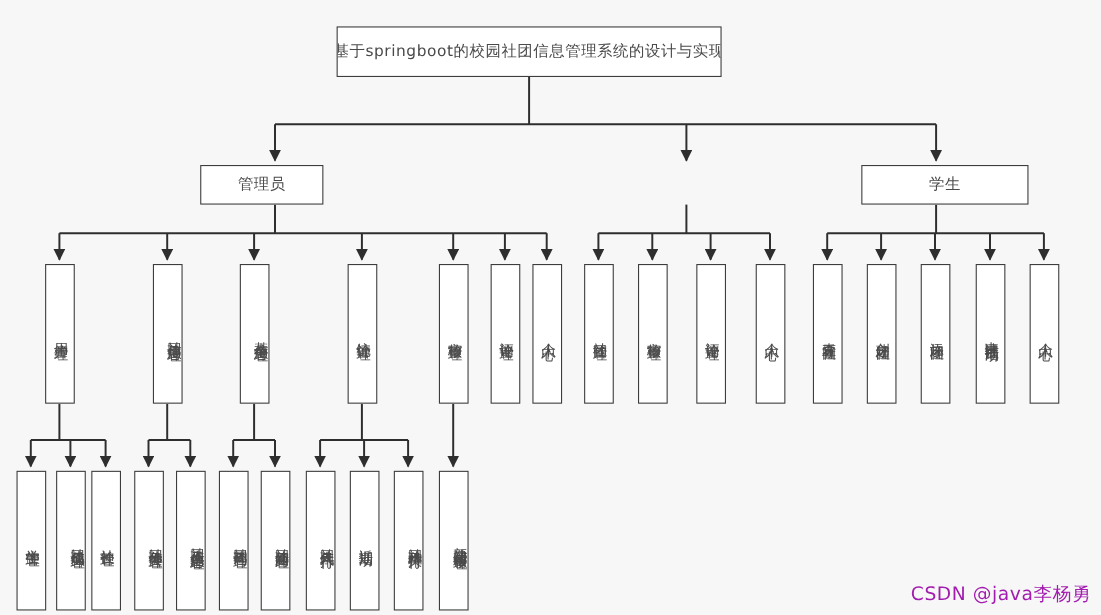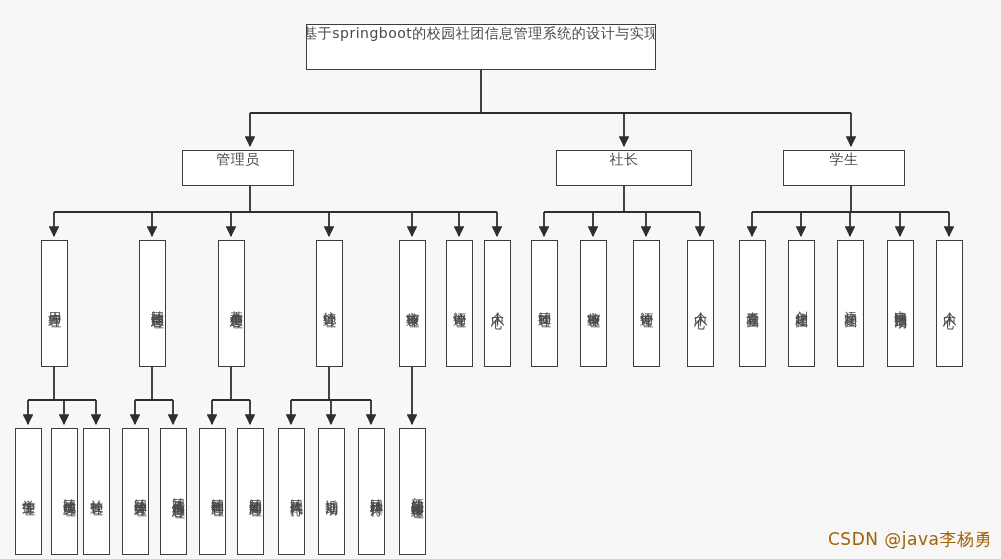--- a/index.html
+++ b/index.html
@@ -22,21 +22,21 @@
     width: 1001px;
     height: 559px;
     pointer-events: none;
   }
   .node {
     position: absolute;
     box-sizing: border-box;
     background: #ffffff;
     border: 1.6px solid #3d3d3d;
     display: flex;
-    align-items: flex-start;
+    align-items: center;
     justify-content: center;
     color: #4a4a4a;
     overflow: hidden;
   }
   .node.horiz {
     font-size: 14px;
     letter-spacing: 0.5px;
   }
   .node.vert {
     writing-mode: vertical-rl;
@@ -52,21 +52,21 @@
   }
   .node-label {
     display: block;
     white-space: pre;
   }
   .watermark {
     position: absolute;
     right: 9px;
     bottom: 8px;
     font-size: 17px;
-    color: #a16207;
+    color: #a21caf;
     letter-spacing: 0.5px;
     font-family: "DejaVu Sans", "Liberation Sans", sans-serif;
   }
 </style>
 </head>
 <body>
 
 <div id="canvas">
 
   <svg id="edges" viewBox="0 0 1001 559" xmlns="http://www.w3.org/2000/svg">
@@ -134,24 +134,21 @@
     </g>
   </svg>
 
   <div class="node horiz" style="left:306px; top:24px; width:350px; height:46px;">
     <span class="node-label">基于springboot的校园社团信息管理系统的设计与实现</span>
   </div>
 
   <div class="node horiz" style="left:182px; top:150px; width:112px; height:36px;">
     <span class="node-label">管理员</span>
   </div>
-  <div class="node horiz" style="left:556px; top:150px; width:136px; height:36px;">
-    <span class="node-label">社长</span>
-  </div>
-  <div class="node horiz" style="left:783px; top:150px; width:122px; height:36px;">
+  <div class="node horiz" style="left:783px; top:150px; width:152px; height:36px;">
     <span class="node-label">学生</span>
   </div>
 
   <div class="node vert center" style="left:41px; top:240px; width:27px; height:127px;">
     <span class="node-label">用户管理</span>
   </div>
   <div class="node vert" style="left:139px; top:240px; width:27px; height:127px;">
     <span class="node-label">社团信息管理</span>
   </div>
   <div class="node vert" style="left:218px; top:240px; width:27px; height:127px;">

